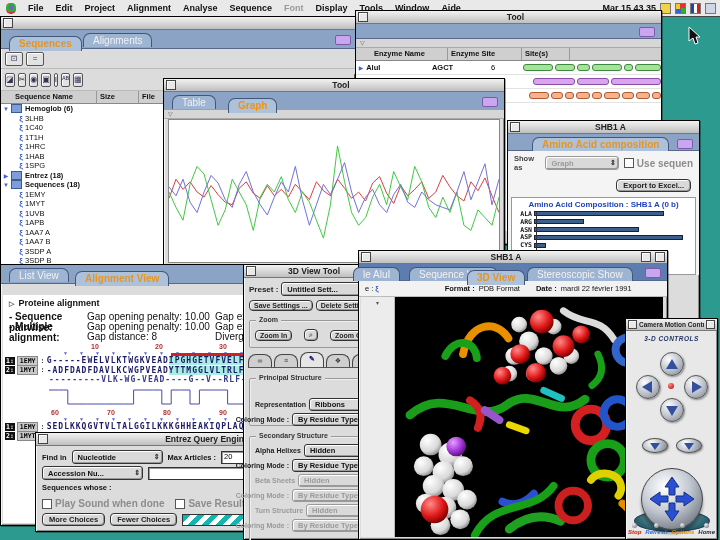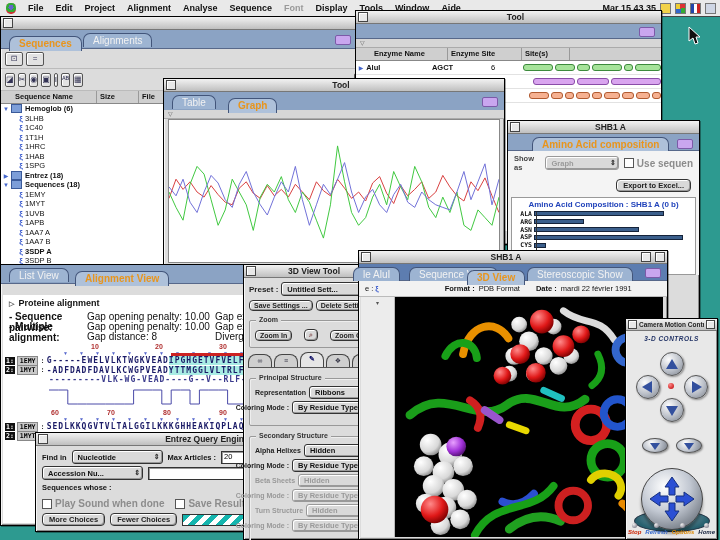--- a/index.html
+++ b/index.html
@@ -294,21 +294,21 @@
         </div>
         <div class="tree-row" style="padding-left: 16px;">
           <span class="seqglyph">ξ</span>
           <span class="nm" style="font-weight: normal;">1AA7 B</span>
           <span class="sz" style="margin-right: 6px;">150</span>
           <span class="doc"></span>
           <span class="fl">PDB Format</span>
         </div>
         <div class="tree-row" style="padding-left: 16px;">
           <span class="seqglyph">ξ</span>
-          <span class="nm" style="font-weight: bold;">3SDP A</span>
+          <span class="nm" style="font-weight: normal;">3SDP A</span>
           <span class="sz" style="margin-right: 6px;">185</span>
           <span class="doc"></span>
           <span class="fl">PDB Format</span>
         </div>
         <div class="tree-row" style="padding-left: 16px;">
           <span class="seqglyph">ξ</span>
           <span class="nm" style="font-weight: normal;">3SDP B</span>
           <span class="sz" style="margin-right: 6px;">185</span>
           <span class="doc"></span>
           <span class="fl">PDB Format</span>
@@ -648,21 +648,21 @@
     </div>
     <div class="icontabs" id="viewtool-icontabs">
         <span class="icontab" style="left: 0px;">∞</span>
         <span class="icontab" style="left: 26px;">≡</span>
         <span class="icontab sel" style="left: 52px;">✎</span>
         <span class="icontab" style="left: 78px;">❖</span>
         <span class="icontab" style="left: 104px;">∿</span>
       </div>
     <div class="fieldset" style="height:46px;margin-top:10px;">
       <span class="legend">Principal Structure</span>
-      <div id="principal-rows" style="margin-top:6px;">
+      <div id="principal-rows" style="margin-top:18px;">
           <div class="row" style="justify-content: flex-end;">
             <span class="lbl">Representation</span>
             <span class="select" style="width: 72px; height: 11px;">
               <span style="overflow: hidden; white-space: nowrap;">Ribbons</span>
               <span class="arr">⇕</span>
             </span>
           </div>
           <div class="row" style="justify-content: flex-end;">
             <span class="lbl">Coloring Mode :</span>
             <span class="select" style="width: 72px; height: 11px;">

